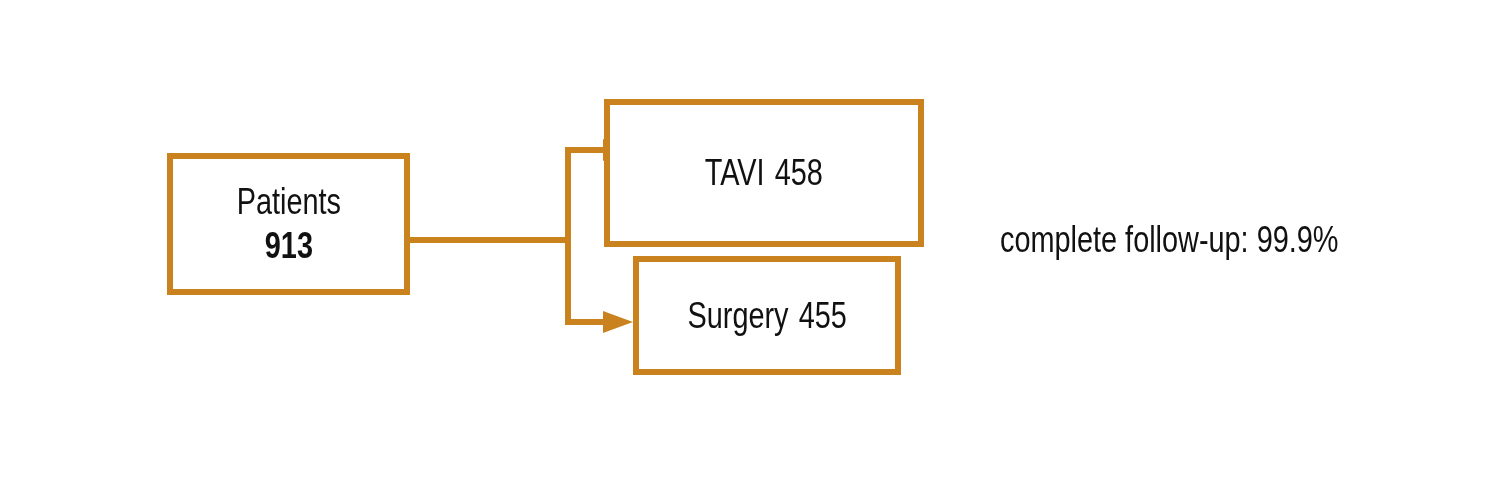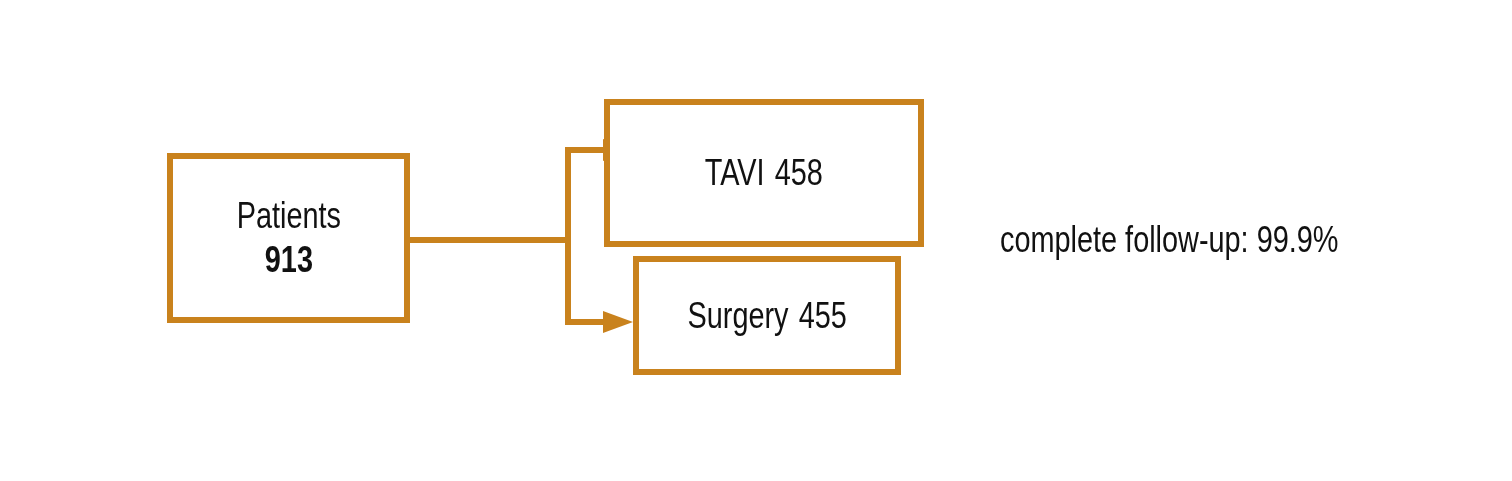--- a/index.html
+++ b/index.html
@@ -20,21 +20,21 @@
     width: 1512px; height: 481px;
   }
   .node {
     position: absolute;
     border: 6px solid var(--accent);
     background: #ffffff;
     display: flex;
     align-items: center;
     justify-content: center;
   }
-  .node-patients { left: 167px; top: 153px; width: 243px; height: 170px; }
+  .node-patients { left: 167px; top: 153px; width: 243px; height: 142px; }
   .node-tavi     { left: 604px; top:  99px; width: 320px; height: 148px; }
   .node-surgery  { left: 633px; top: 256px; width: 268px; height: 119px; }
   .node-text {
     font-size: 37px;
     line-height: 44px;
     text-align: center;
     transform: scaleX(0.78);
     transform-origin: center center;
     white-space: nowrap;
   }

